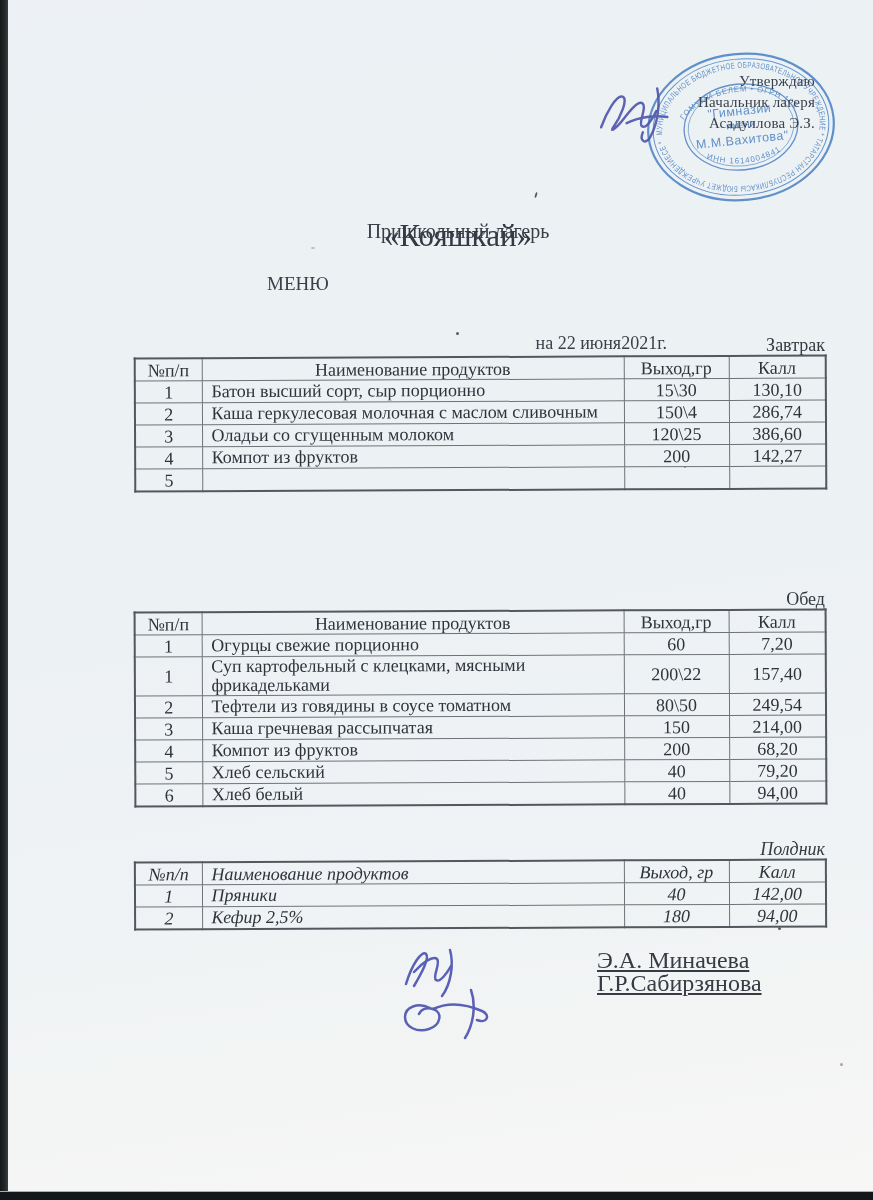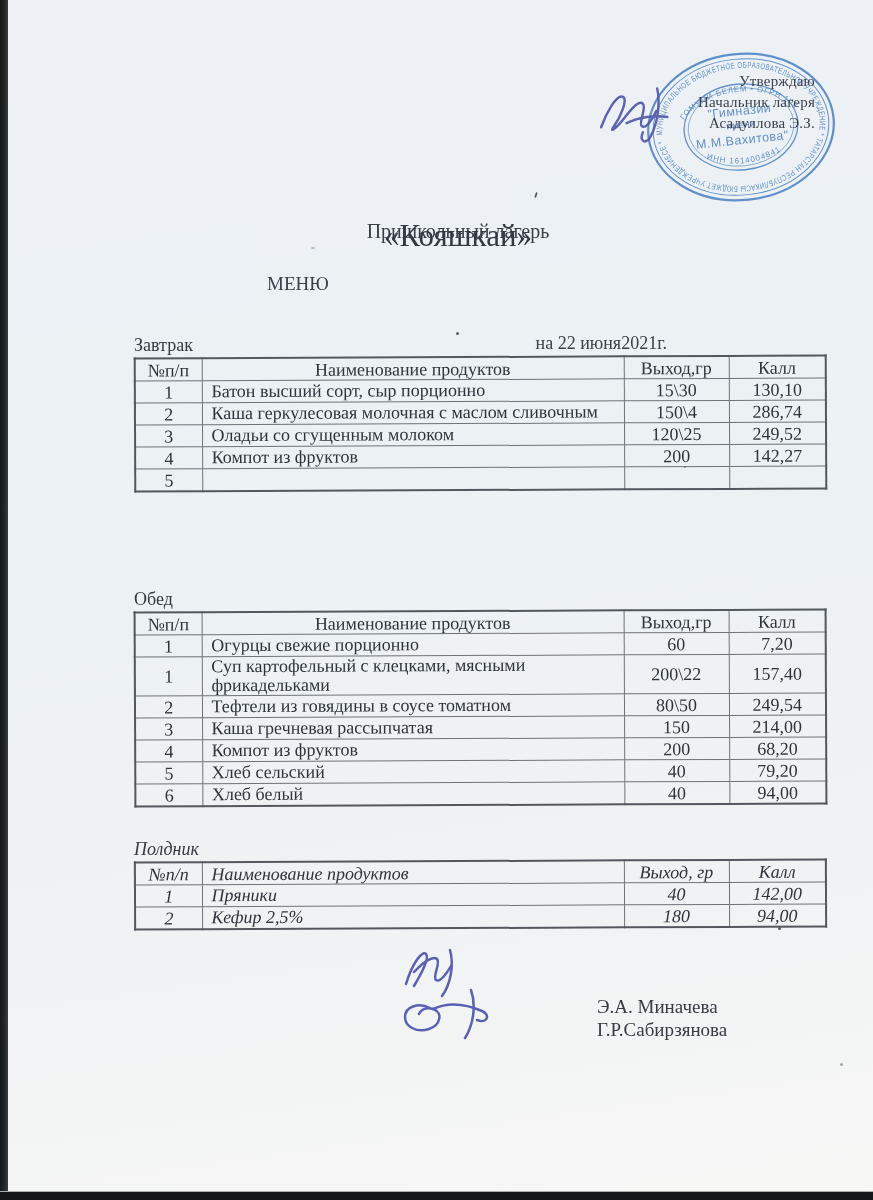--- a/index.html
+++ b/index.html
@@ -29,33 +29,33 @@
     font-size:31px;color:#343942;}
   .menu-head{position:absolute;left:267px;width:400px;top:273px;text-align:left;
     font-size:19px;color:#3a3f48;}
   .menu-date{position:absolute;left:267px;width:400px;top:293px;text-align:right;
     font-size:18px;color:#3a3f48;margin-top:40px;}
 
   .section{position:absolute;left:134px;width:691px;}
   .sec-breakfast{top:335px;}
   .sec-lunch{top:589px;}
   .sec-snack{top:839px;font-style:italic;}
-  .section-title{text-align:left;font-size:18px;height:20px;margin-bottom:1px;color:#343942;}
+  .section-title{text-align:right;font-size:18px;height:20px;margin-bottom:1px;color:#343942;}
 
   table.menu{width:691px;border-collapse:collapse;table-layout:fixed;
     border:2px solid #53585e;transform:rotate(-0.25deg);background:transparent;}
   table.menu th,table.menu td{
     border:1px solid #6e7379;font-size:18px;height:21px;line-height:20px;
     padding:0 4px;text-align:center;vertical-align:middle;color:#2f343c;
     font-weight:normal;overflow:hidden;}
   table.menu td:nth-child(2){text-align:left;padding-left:9px;white-space:pre-line;line-height:19px;}
   table.menu th.left{text-align:left;padding-left:9px;}
 
   .sign-left{position:absolute;left:152px;top:991px;font-size:18.5px;line-height:25px;color:#363b44;}
-  .sign-right{position:absolute;left:597px;top:995px;font-size:19px;line-height:23px;color:#363b44;}
+  .sign-right{position:absolute;left:597px;top:949px;font-size:24px;line-height:23px;color:#363b44;text-decoration:underline;}
 
   .speck{position:absolute;background:#565c63;border-radius:50%;z-index:4;}
 </style>
 </head>
 <body>
 
 <div class="page">
 
   <div class="edge-left"></div>
   <div class="edge-bottom"></div>
@@ -134,21 +134,21 @@
           <tr>
             <td>2</td>
             <td>Каша геркулесовая молочная с маслом сливочным</td>
             <td>150\4</td>
             <td>286,74</td>
           </tr>
           <tr>
             <td>3</td>
             <td>Оладьи со сгущенным молоком</td>
             <td>120\25</td>
-            <td>249,52</td>
+            <td>386,60</td>
           </tr>
           <tr>
             <td>4</td>
             <td>Компот из фруктов</td>
             <td>200</td>
             <td>142,27</td>
           </tr>
           <tr>
             <td>5</td>
             <td></td>

